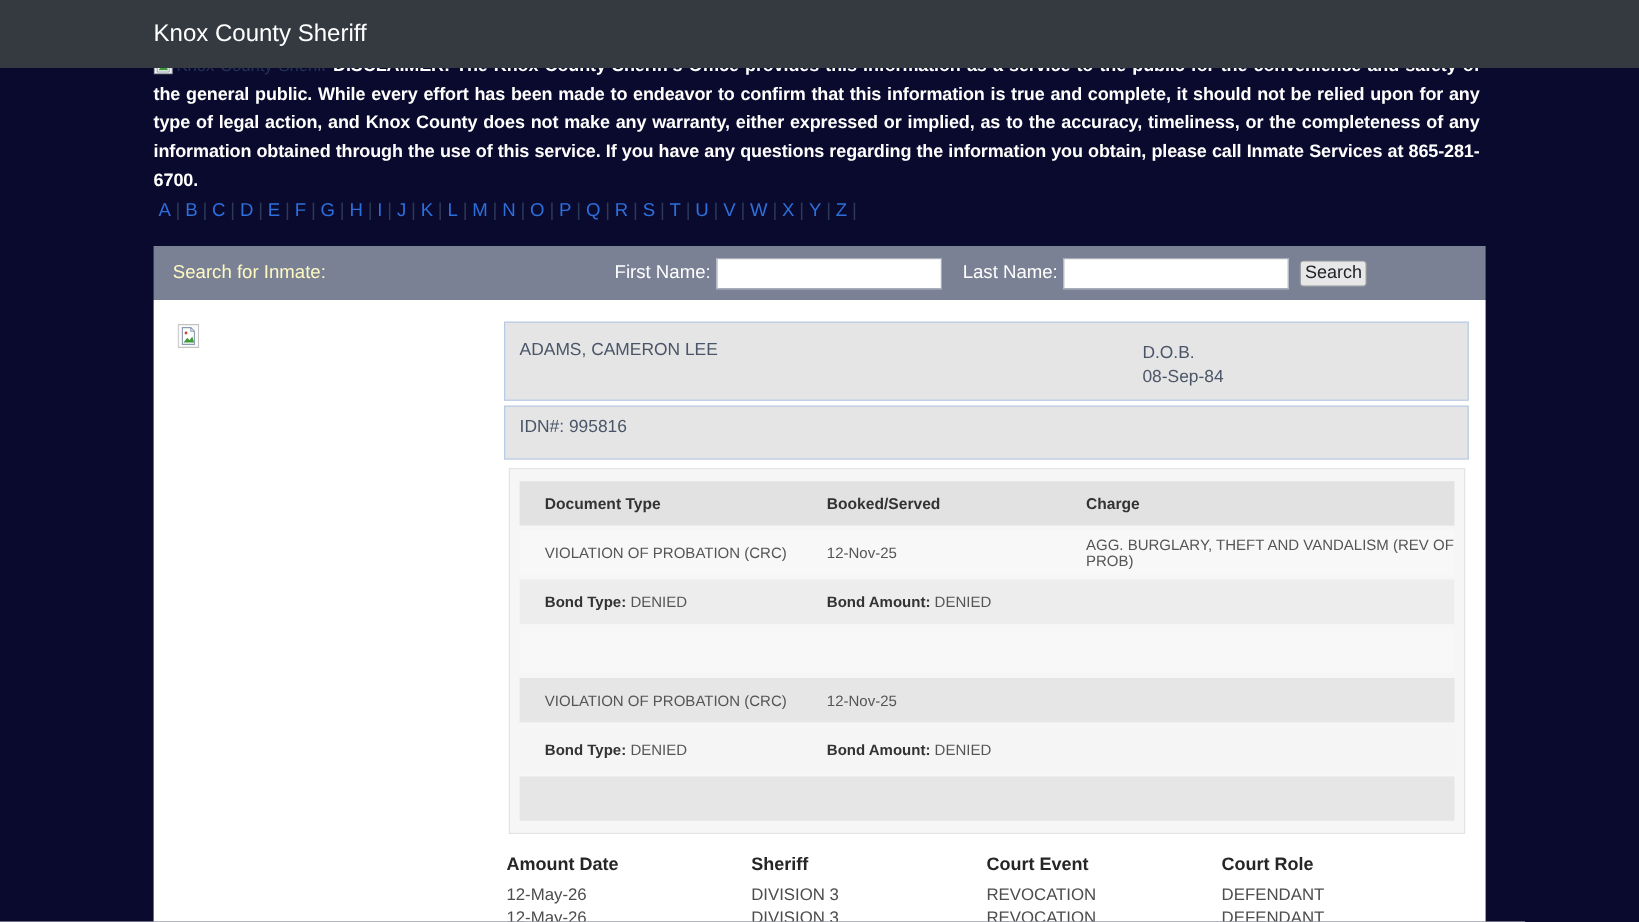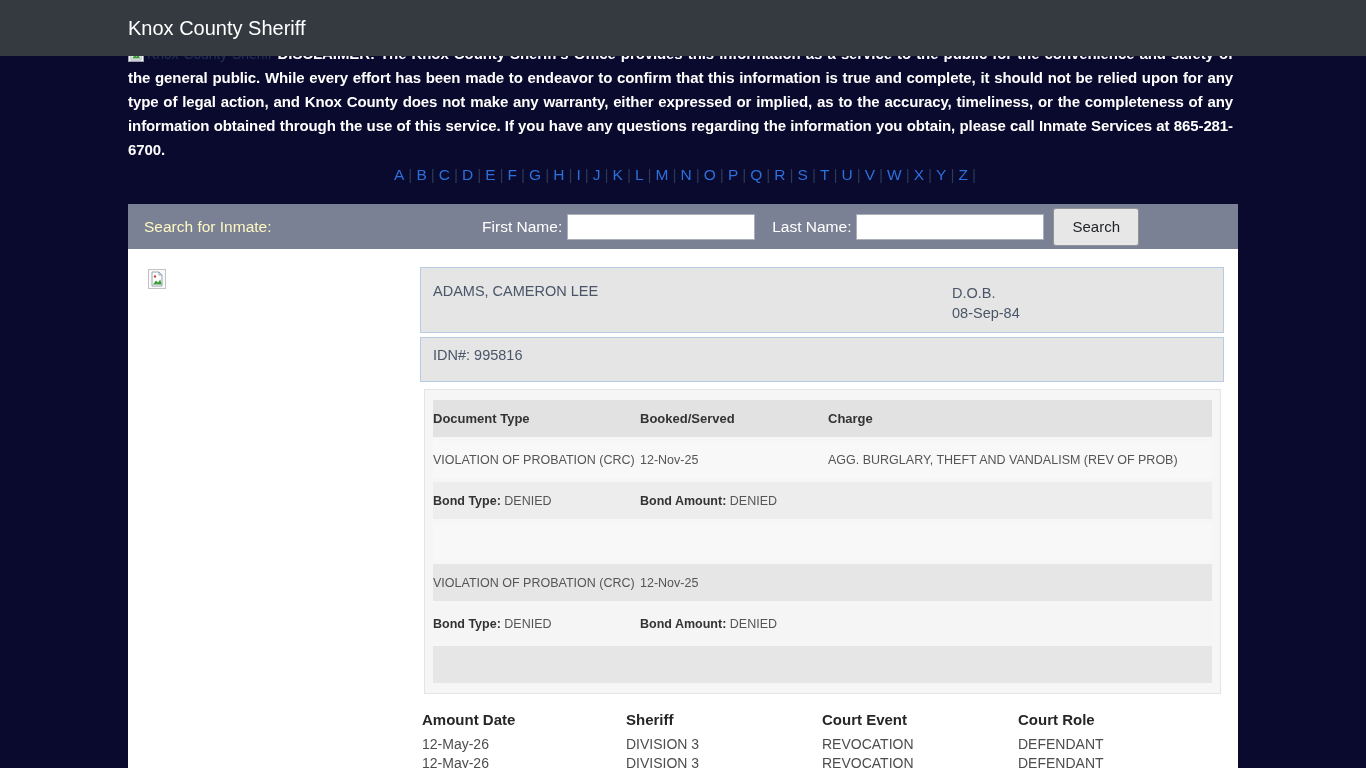--- a/index.html
+++ b/index.html
@@ -30,38 +30,38 @@
   
   .disclaimer {
     position: relative; margin-top: -14px;
     color: #ffffff; font-weight: bold; font-size: 15px; line-height: 24px;
     text-align: justify; letter-spacing: -0.1px; width: 1105px;
   }
   .img-broken { display: inline-block; width: 16px; height: 16px; vertical-align: -3px; margin-right: 3px; }
   .logo-alt { color: #253258; font-weight: normal; font-size: 14px; padding-right: 6px; }
 
   
-  .alphabet { text-align: center; margin-top: 3px; line-height: 20px; font-size: 15.5px; }
+  .alphabet { text-align: left; margin-top: 3px; line-height: 20px; font-size: 15.5px; }
   .alphabet a { color: #2d6fdb; text-decoration: none; padding: 0 4px; cursor: pointer; }
   .alphabet .sep { color: #2b3a57; }
 
   
   .searchbar {
     margin-top: 19px; height: 45px; background: #7b8194;
     display: flex; align-items: center; padding-left: 16px;
   }
   .search-title { color: #fef9c3; font-size: 15.5px; }
   .fields { margin-left: auto; margin-right: 99px; display: flex; align-items: center; }
   .fields label { color: #ffffff; font-size: 15.5px; margin-right: 5px; }
   .fields input {
     width: 188px; height: 26px; background: #ffffff;
     border: 1px solid #a9aebb; margin-right: 17px; padding: 0 4px; font-size: 14px;
   }
   .fields button {
-    height: 38px; padding: 0 18px; margin-left: -8px;
+    height: 22px; padding: 0 3px; margin-left: -8px;
     background: #e7e7e7; border: 1px solid #909499; border-radius: 3px;
     font-size: 15px; color: #212529; font-family: "Liberation Sans", sans-serif; cursor: pointer;
   }
 
   
   .content { position: relative; background: #ffffff; height: 521px; overflow: hidden; }
   .content-broken-img { position: absolute; left: 20px; top: 20px; width: 18px; height: 20px; }
   .main { margin-left: 292px; width: 804px; padding-top: 18px; }
 
   
@@ -75,22 +75,22 @@
   .card-idn-row { height: 45px; margin-top: 4px; }
   .inmate-idn { position: absolute; left: 12px; top: 9px; }
 
   
   .charges {
     margin: 7px 3px 0 4px; background: #f6f6f6;
     border: 1px solid #e4e4e4; padding: 10px 8px;
   }
   .crow {
     display: grid; grid-template-columns: 207px 188px 1fr;
-    align-items: center; height: 37px; padding-left: 0;
-    margin-bottom: 4px; font-size: 12.5px; color: #555555;
+    align-items: center; height: 37px; padding-left: 21px;
+    margin-bottom: 4px; font-size: 12.5px; color: #555555; gap: 28px;
   }
   .crow:last-child { margin-bottom: 0; }
   .crow.header { background: #e2e2e2; font-weight: bold; font-size: 13px; color: #333333; }
   .crow.shade1 { background: #f8f8f8; }
   .crow.shade2 { background: #ededed; }
   .crow.shade3 { background: #e6e6e6; }
   .crow.shade4 { background: #f5f5f5; }
   .bond-label { font-weight: bold; color: #333333; }
 
   

